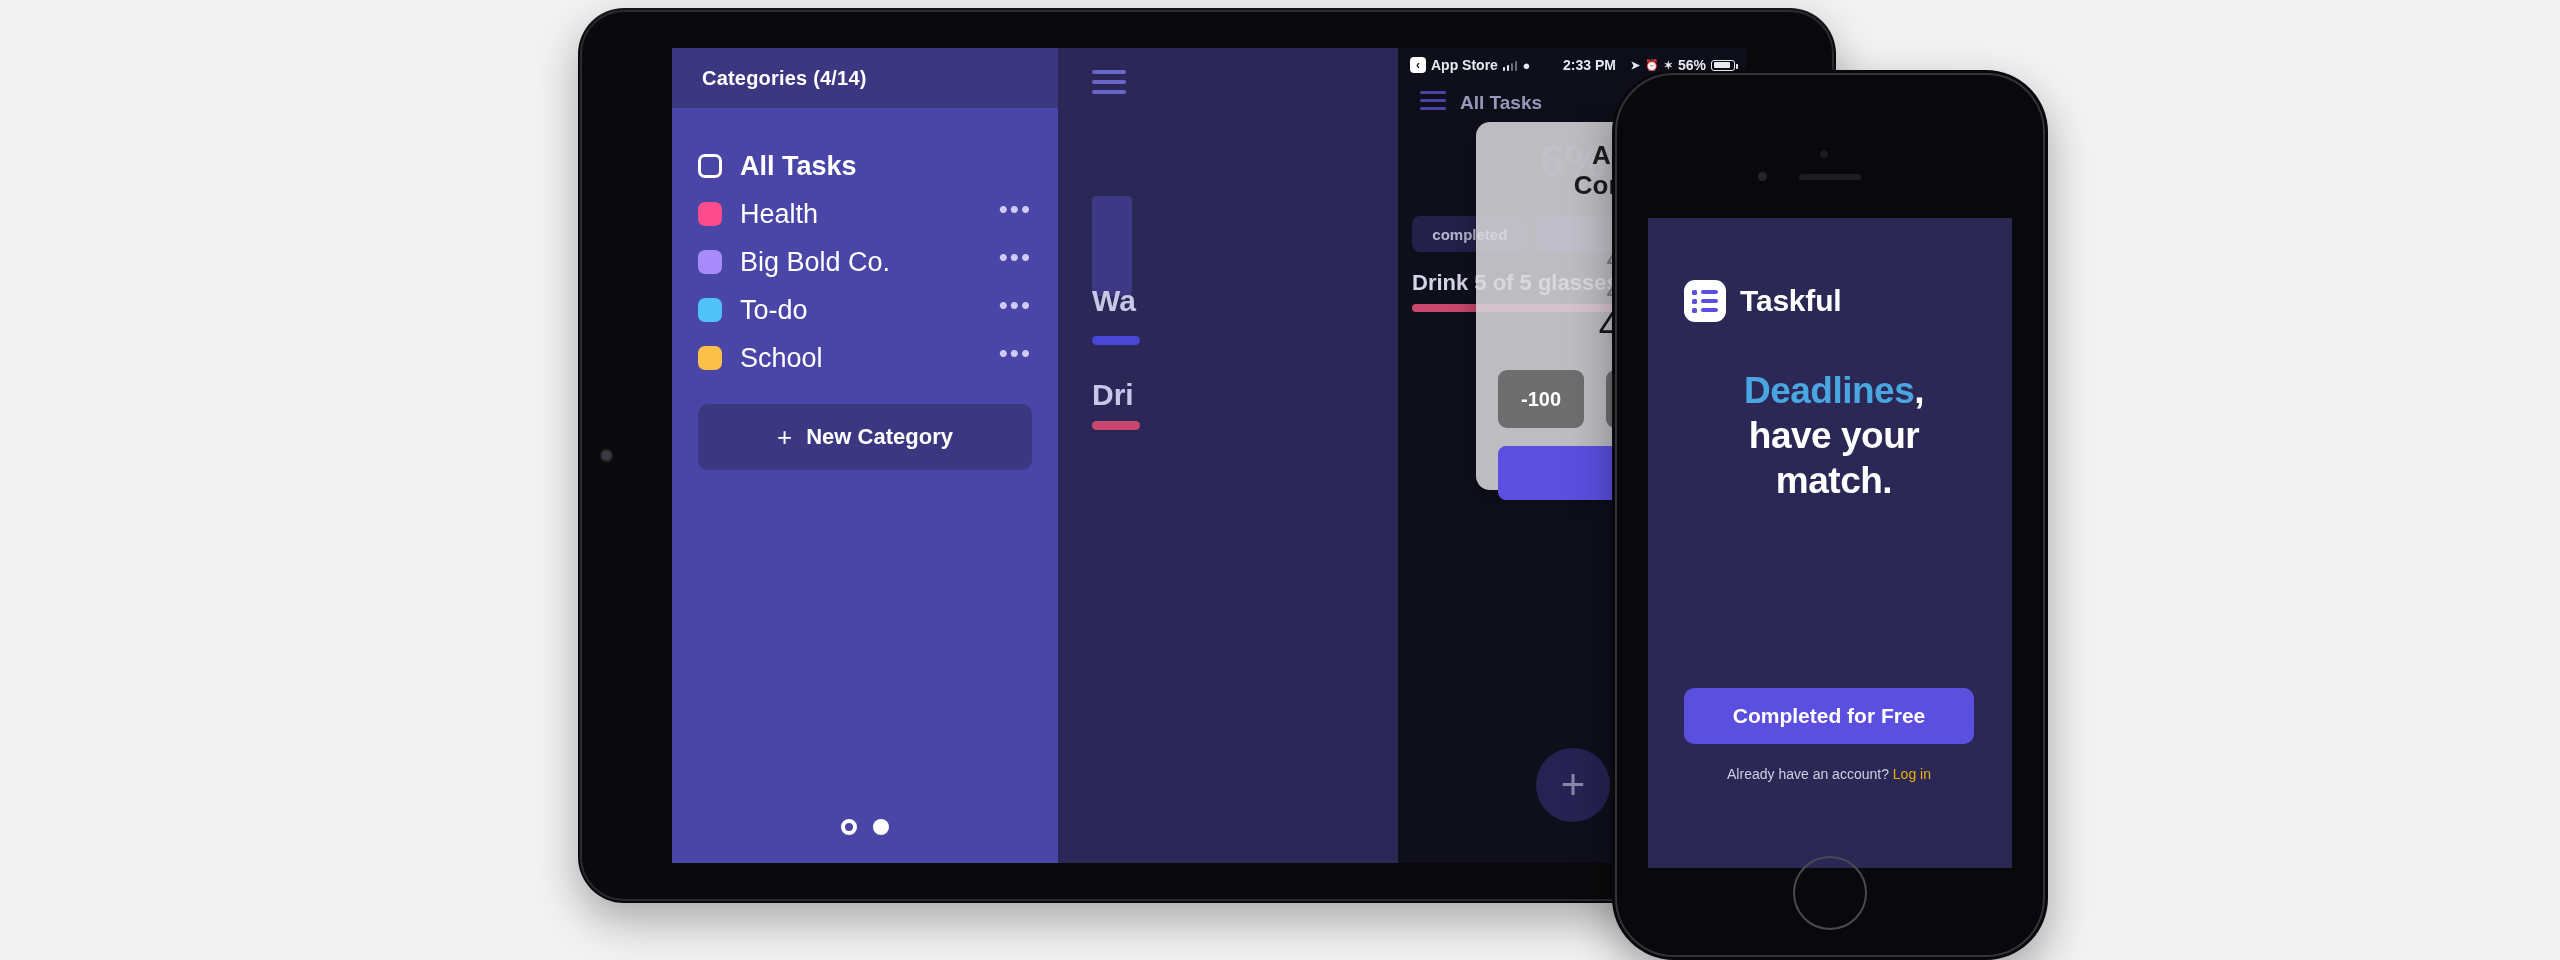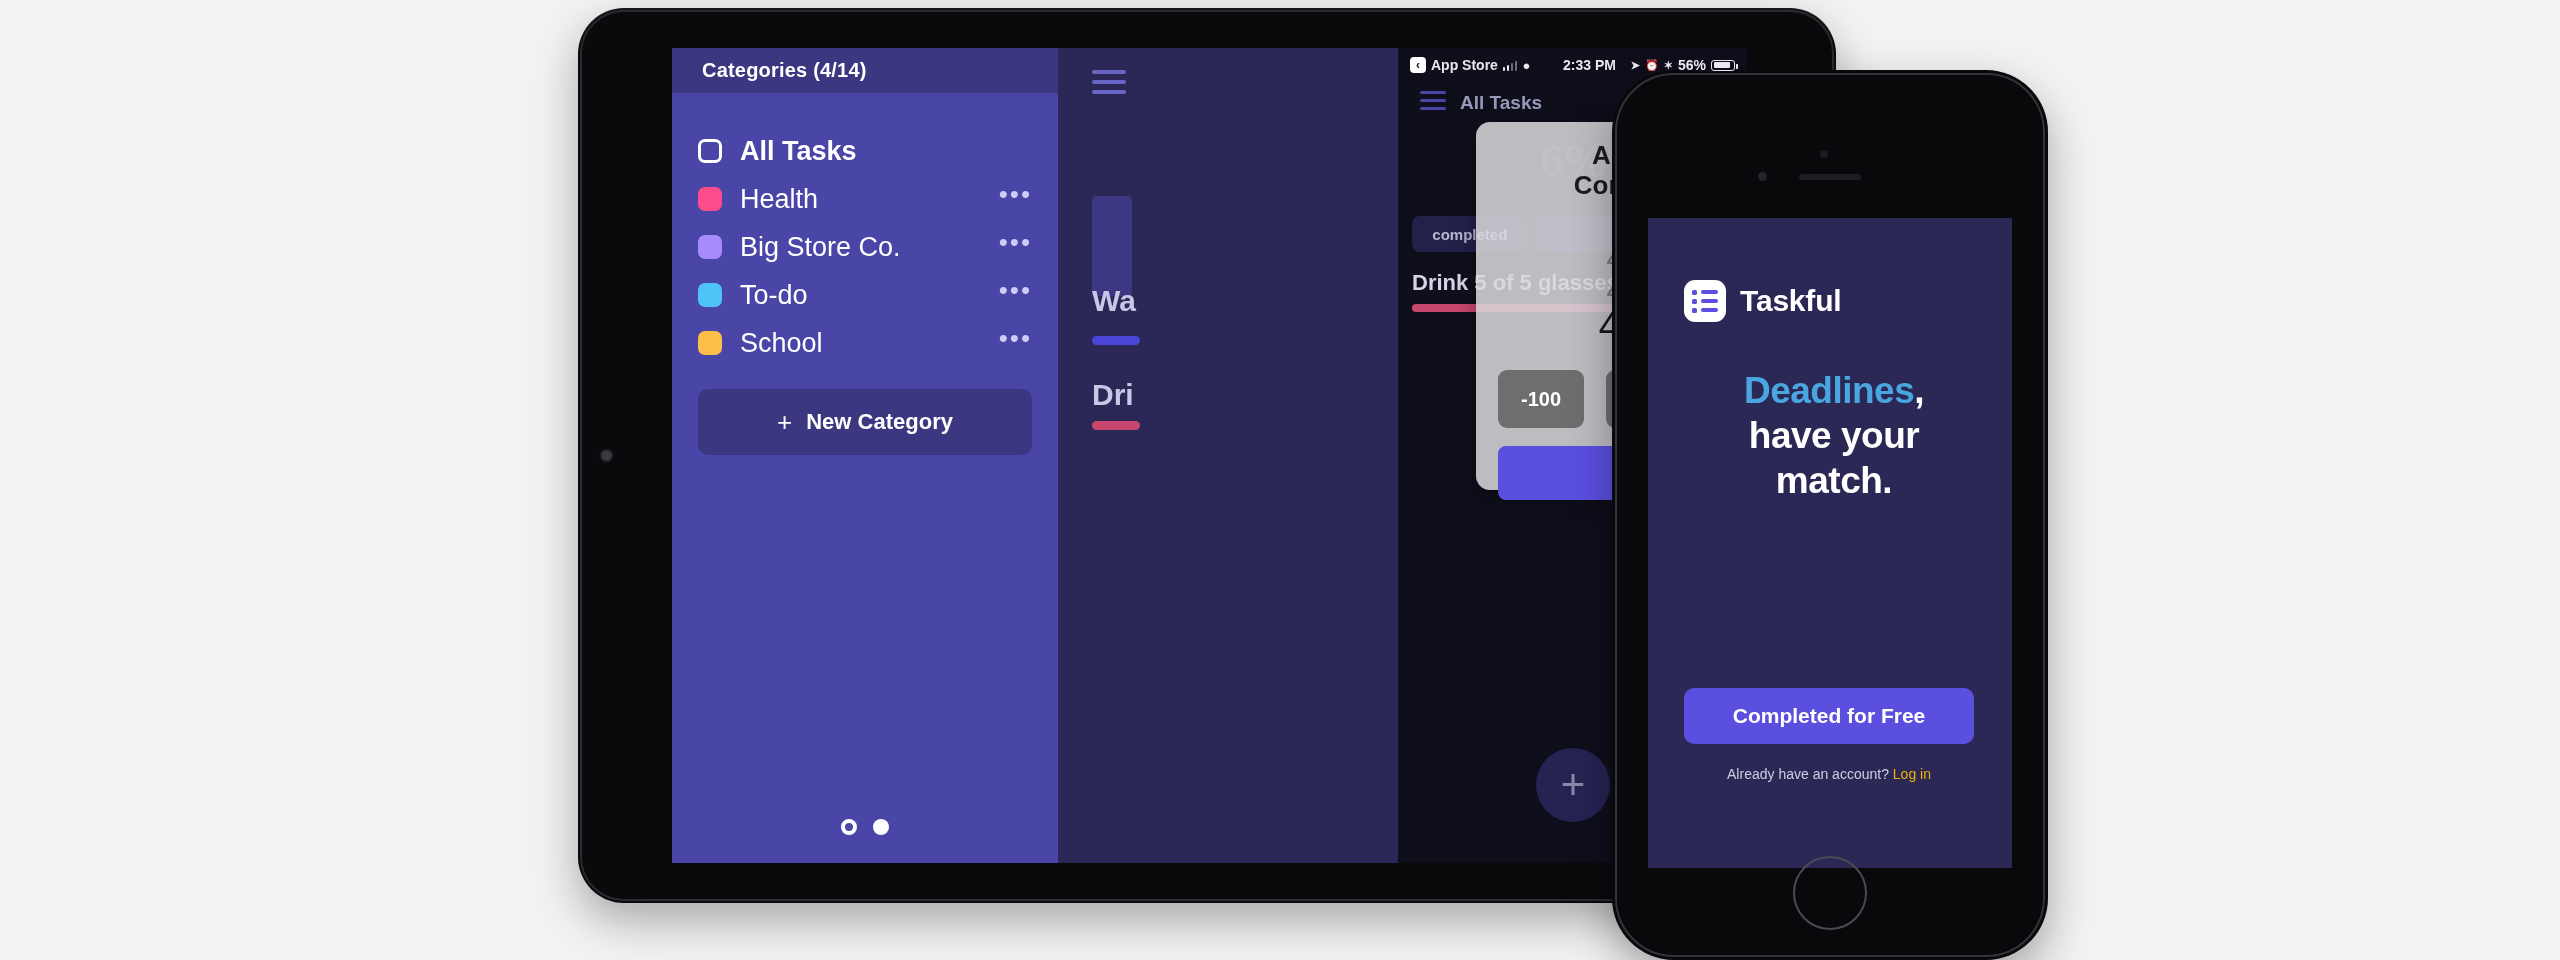--- a/index.html
+++ b/index.html
@@ -41,21 +41,21 @@
     overflow: hidden;
   }
 
   
   .cat-pane {
     position: absolute; left: 0; top: 0;
     width: 386px; height: 815px;
     background: #4a46a8;
   }
   .cat-header {
-    height: 45px;
+    height: 60px;
     background: #3b3780;
     display: flex; align-items: center;
     padding-left: 30px;
   }
   .cat-header-title {
     color: #ffffff; font-size: 20px; font-weight: bold;
     letter-spacing: 0.2px;
   }
   .cat-list { padding: 34px 26px 0 26px; }
   .cat-row {
@@ -331,21 +331,21 @@
           </div>
 
           <div class="cat-row">
             <span class="cat-swatch" style="background:#fc4c8c"></span>
             <span class="cat-label">Health</span>
             <span class="cat-dots">•••</span>
           </div>
 
           <div class="cat-row">
             <span class="cat-swatch" style="background:#a78bfa"></span>
-            <span class="cat-label">Big Store Co.</span>
+            <span class="cat-label">Big Bold Co.</span>
             <span class="cat-dots">•••</span>
           </div>
 
           <div class="cat-row">
             <span class="cat-swatch" style="background:#4fc3f7"></span>
             <span class="cat-label">To-do</span>
             <span class="cat-dots">•••</span>
           </div>
 
           <div class="cat-row">

